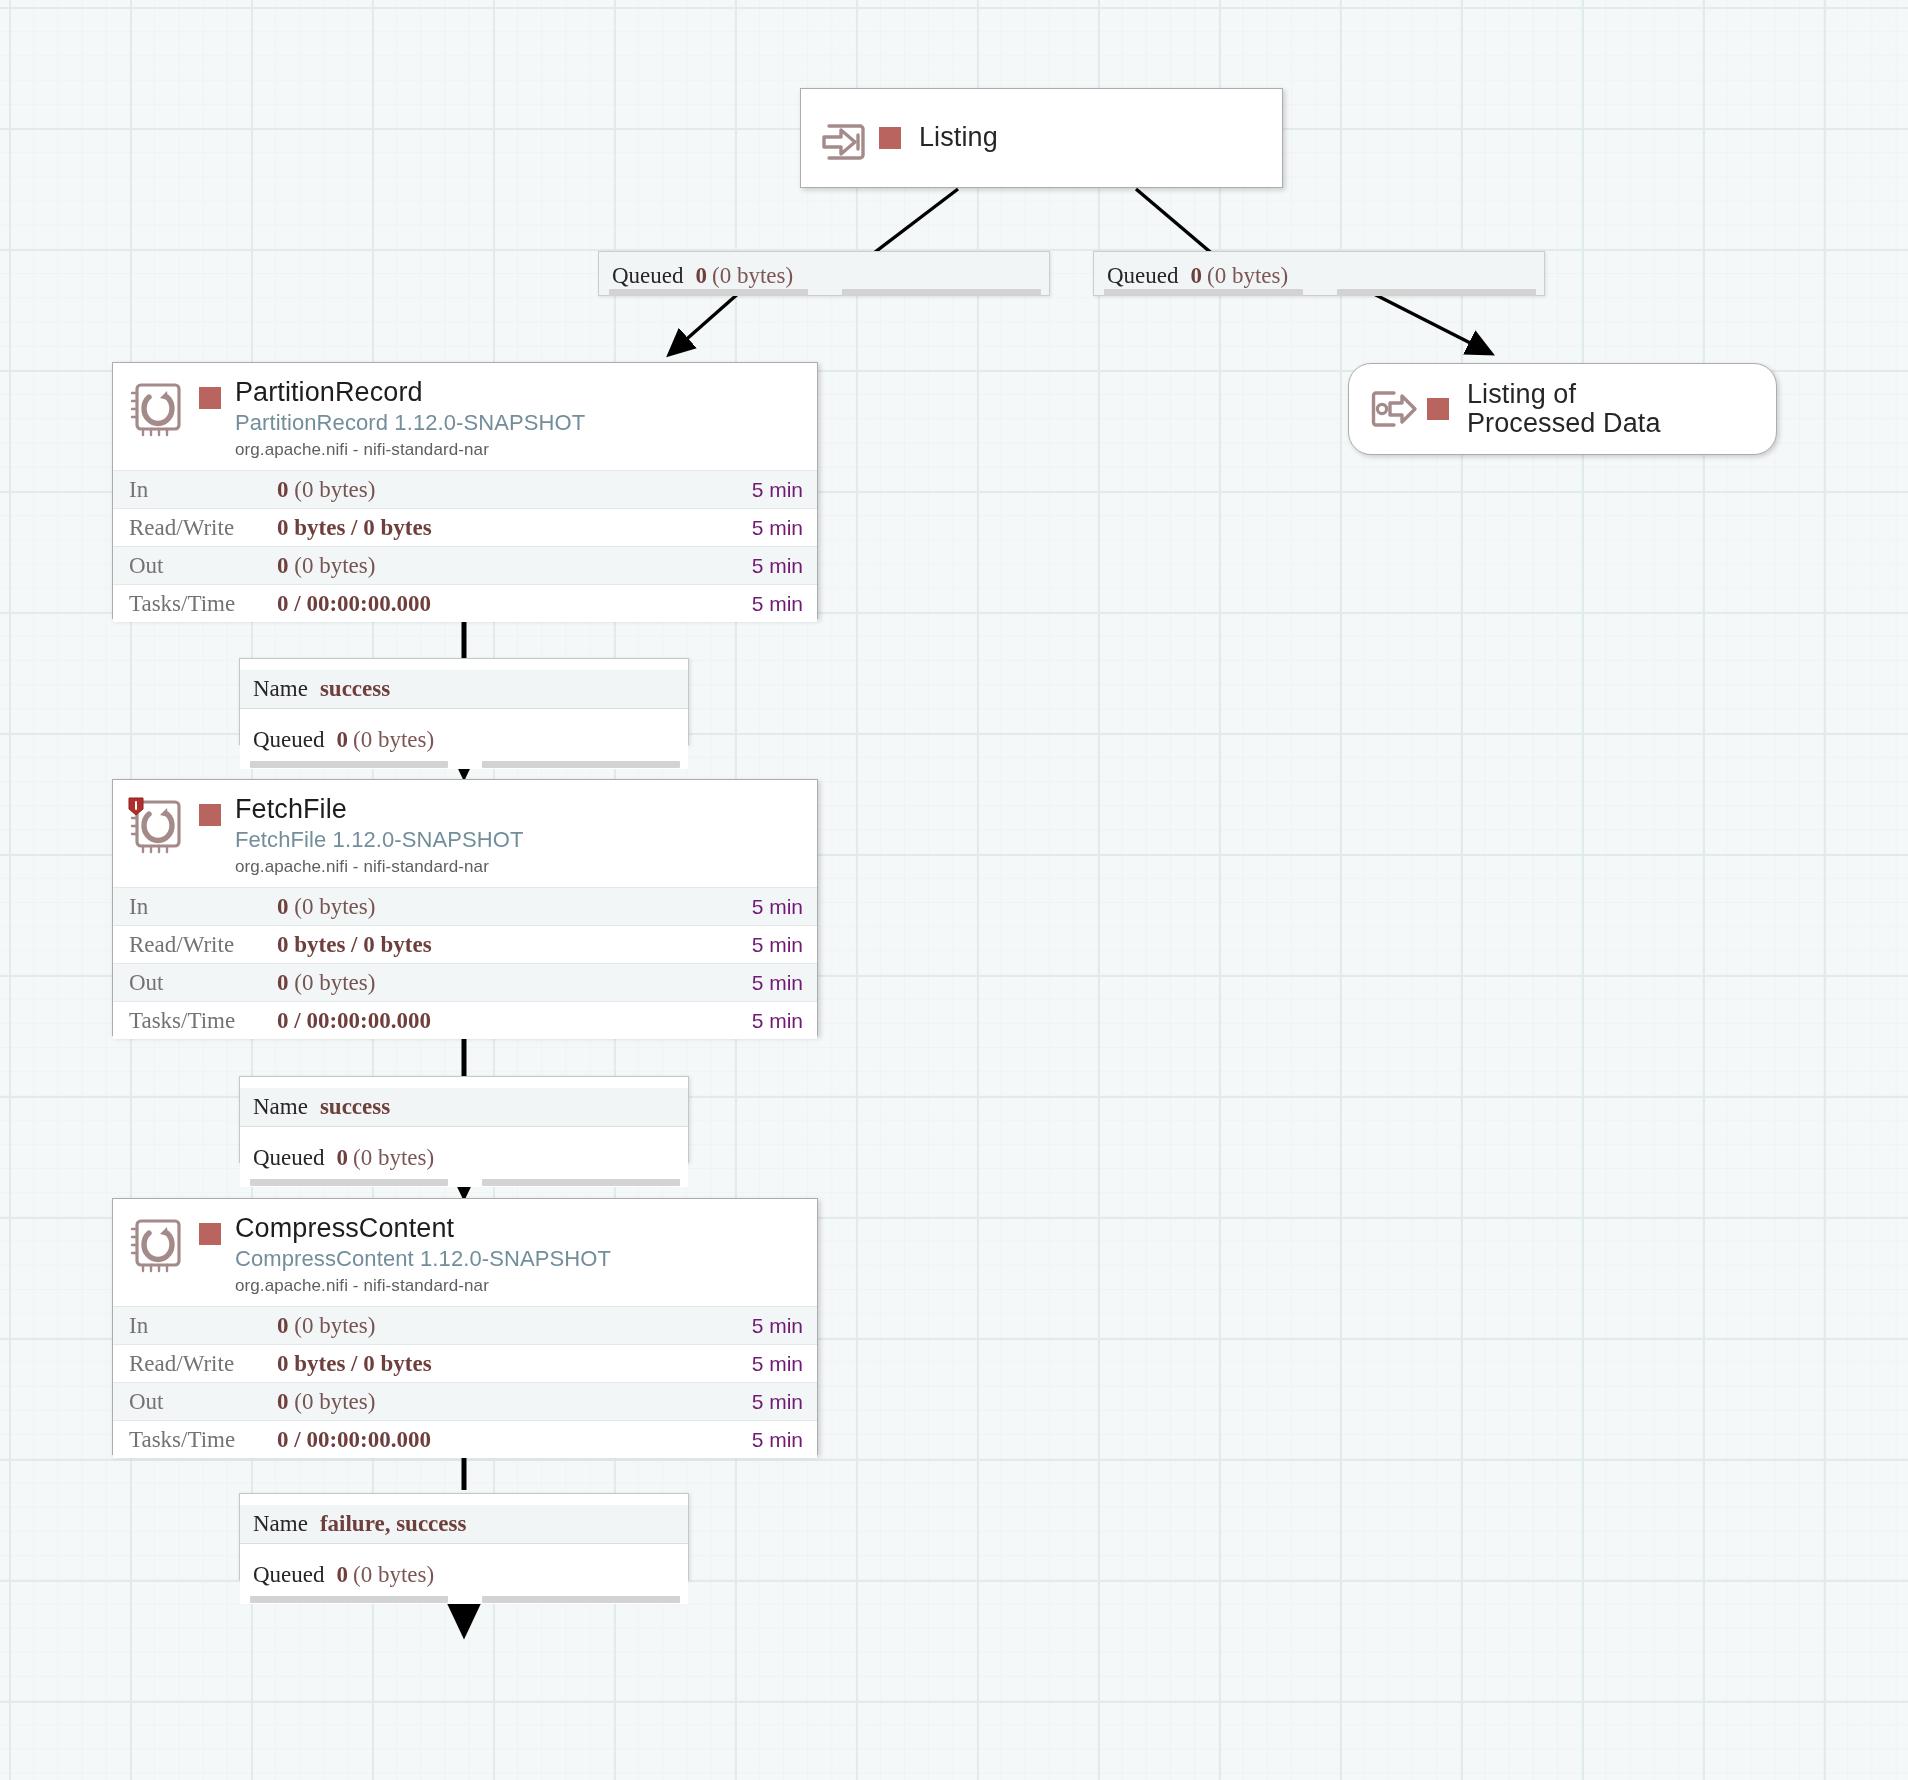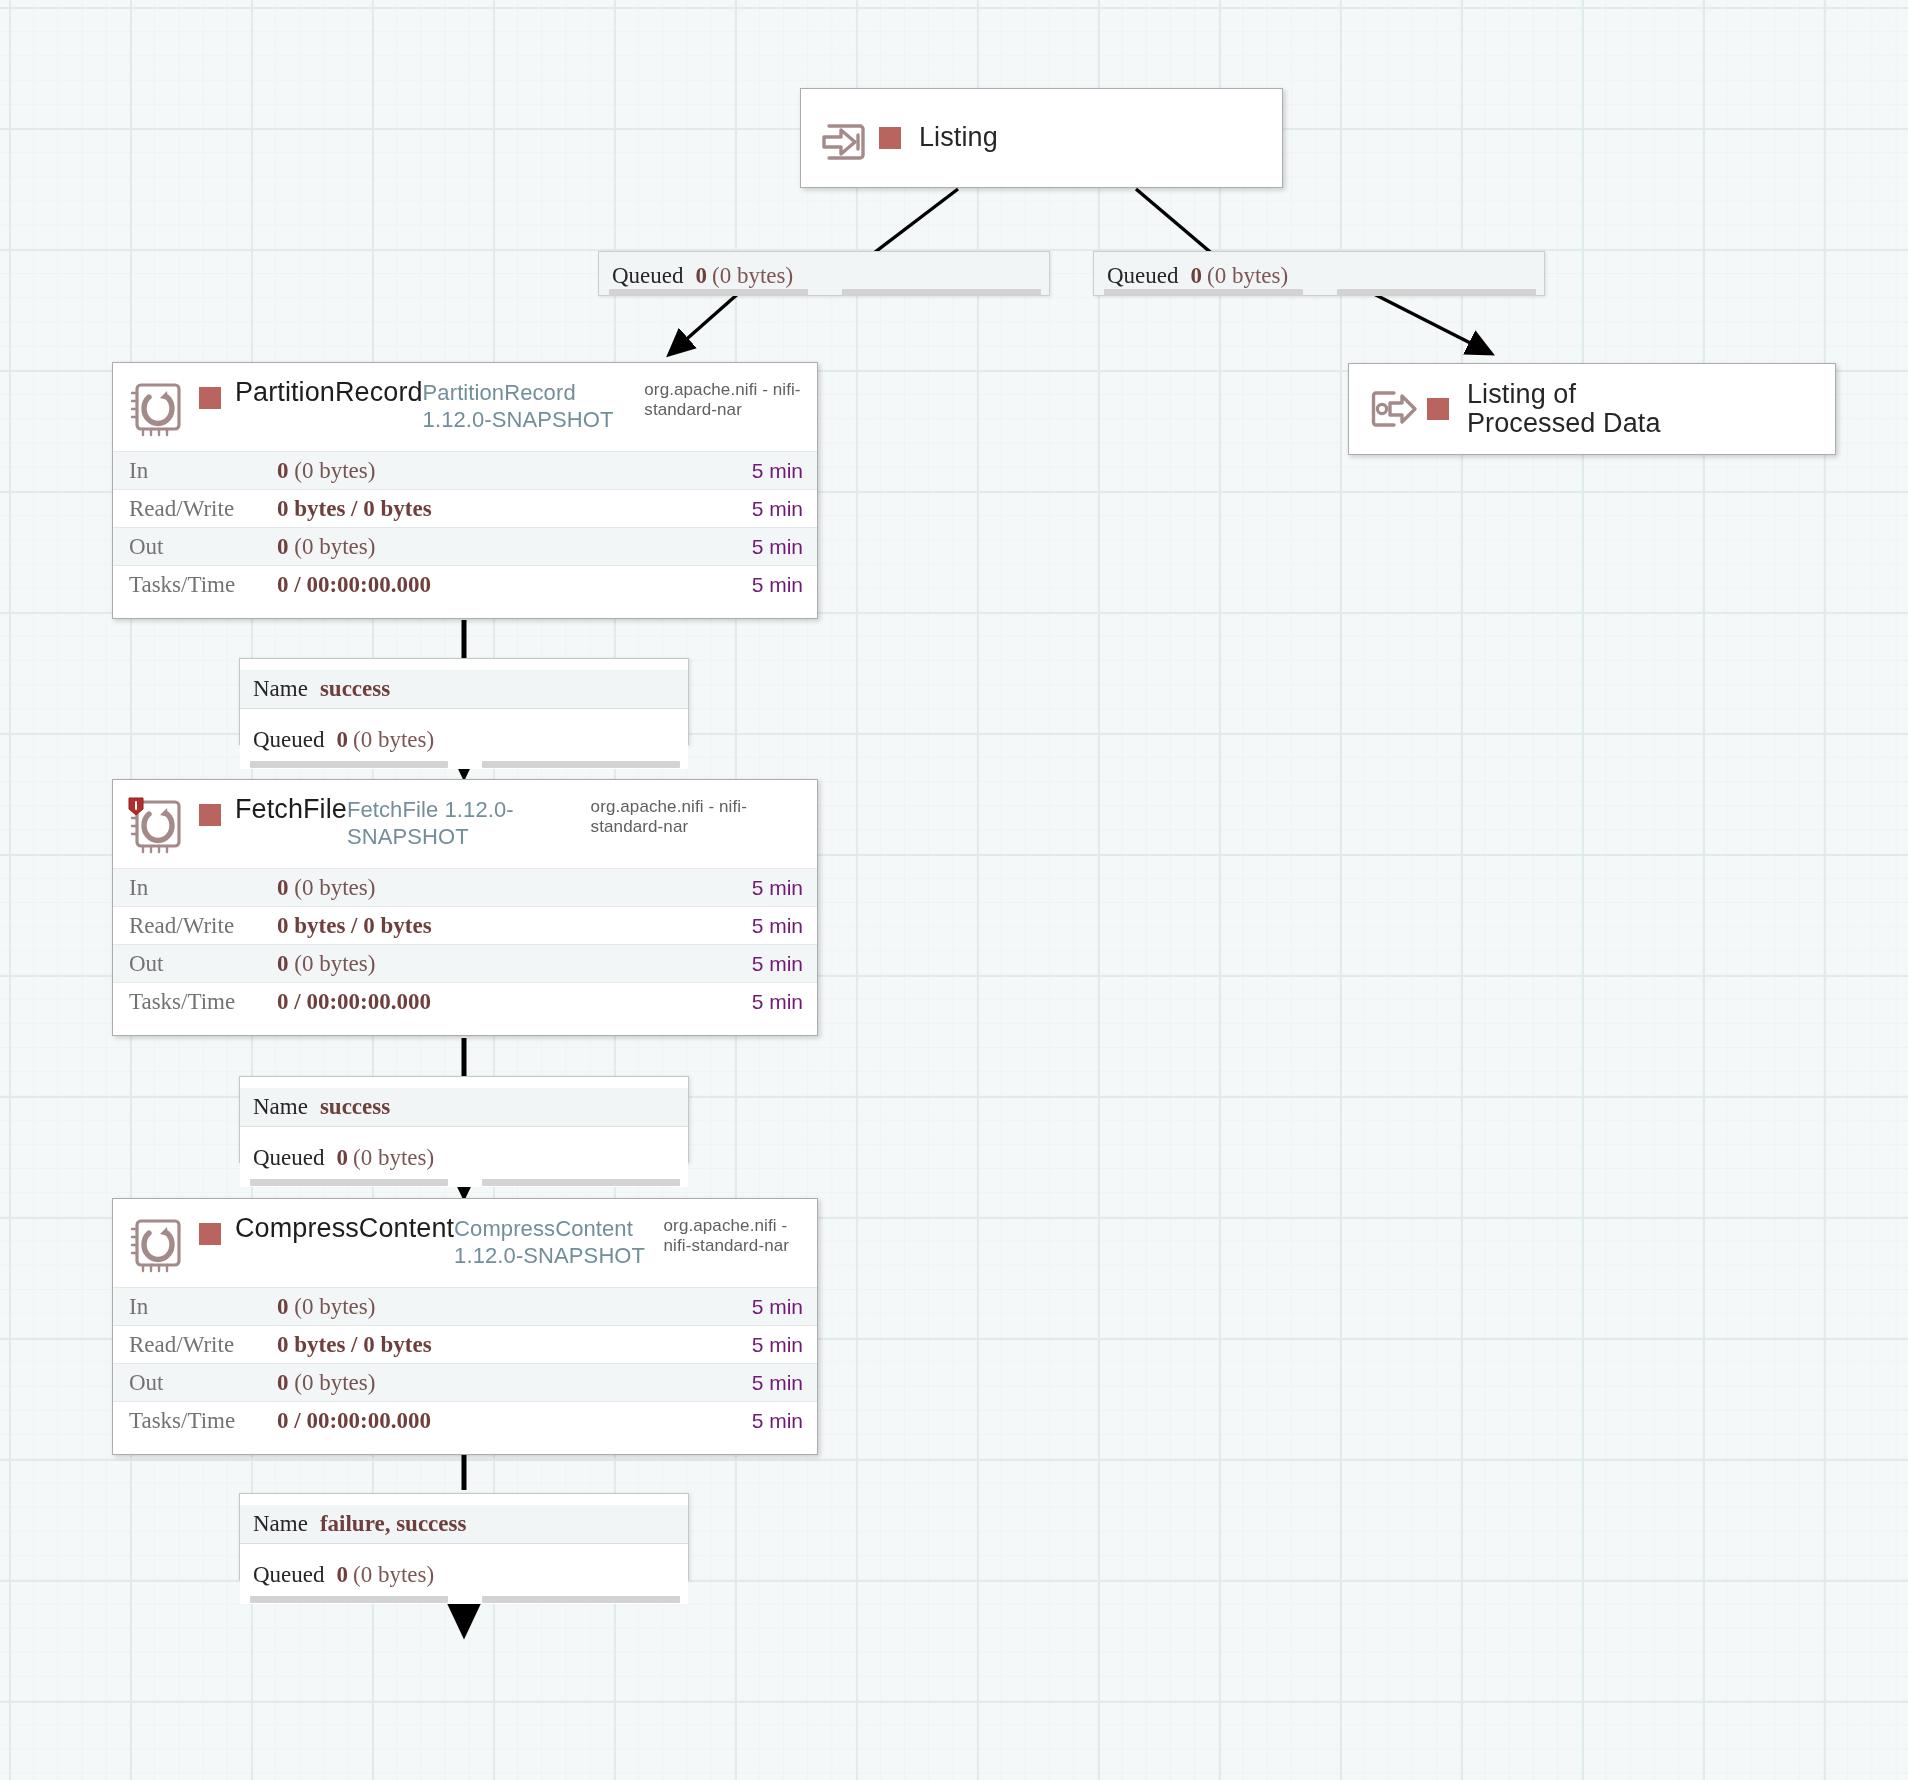--- a/index.html
+++ b/index.html
@@ -95,21 +95,21 @@
   .proc-swatch {
     width: 22px;
     height: 22px;
     background: #ba6460;
     flex: 0 0 22px;
     margin-right: 14px;
     margin-top: 10px;
   }
   .proc-titles {
     display: flex;
-    flex-direction: row;
+    flex-direction: column;
     min-width: 0;
   }
   .proc-name {
     font-size: 27px;
     color: #1d1d1d;
     line-height: 1.12;
     letter-spacing: 0.1px;
   }
   .proc-type {
     font-size: 22px;
@@ -325,21 +325,21 @@
         <span>(0 bytes)</span></span>
       <span class="stat-time">5 min</span>
     </div>
     <div class="stat-row plain">
       <span class="stat-label">Tasks/Time</span>
       <span class="stat-value"><b>0 / 00:00:00.000</b></span>
       <span class="stat-time">5 min</span>
     </div>
   </div>
 
-  <div class="node port" style="left:1348px; top:363px; width:488px; height:92px;">
+  <div class="node port" style="left:1348px; top:363px; width:429px; height:92px;border-radius:23px;">
     <span class="port-icon">
       <svg viewBox="0 0 58 58" width="58" height="58">
         <path d="M31,13 H13 A2.5,2.5 0 0 0 10.5,15.5 V42.5 A2.5,2.5 0 0 0 13,45 H31" fill="none" stroke="#a58a8a" stroke-width="3.4" stroke-linecap="round" stroke-linejoin="round"></path>
         <circle cx="19" cy="29" r="4.6" fill="none" stroke="#a58a8a" stroke-width="3.2"></circle>
         <path d="M27,23 H39 V16 L52,29 L39,42 V35 H27 Z" fill="none" stroke="#a58a8a" stroke-width="3.4" stroke-linejoin="round"></path>
       </svg>
     </span>
     <span class="port-swatch"></span>
     <span class="port-label">Listing of
 Processed Data</span>

